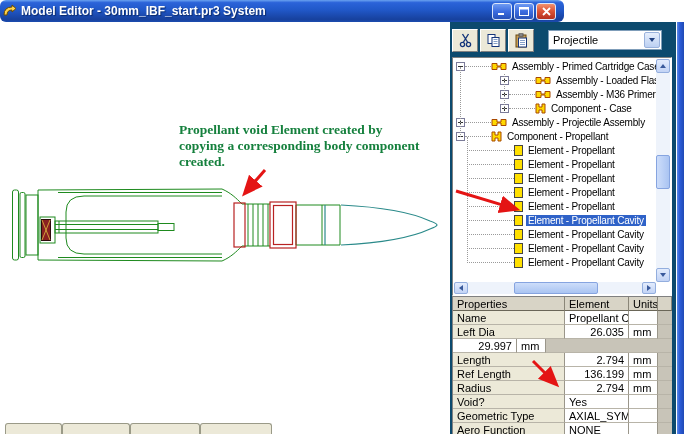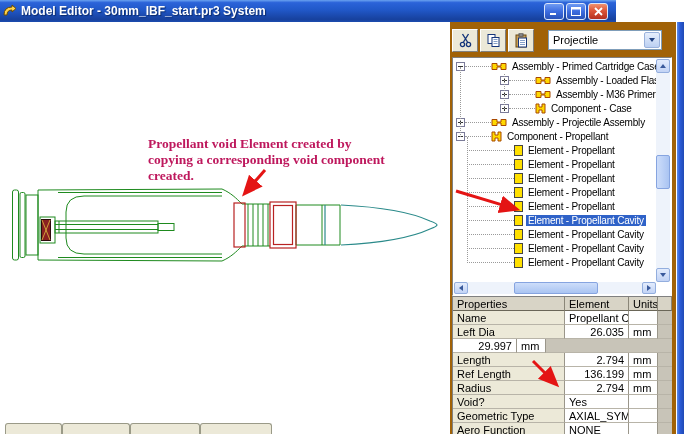--- a/index.html
+++ b/index.html
@@ -1,38 +1,38 @@
 <!DOCTYPE html>
 <html><head>
 <meta charset="utf-8">
 <style>
   * { margin:0; padding:0; box-sizing:border-box; }
   html,body { width:684px; height:434px; overflow:hidden; }
   body { font-family:"Liberation Sans", sans-serif; background:#fff; }
   #win { position:relative; width:684px; height:434px; background:#fff; overflow:hidden; }
 
   
-  #titlebar { position:absolute; left:0; top:0; width:616px; height:22px;
+  #titlebar { position:absolute; left:0; top:0; width:564px; height:22px;
     background:linear-gradient(180deg,#6aa2f0 0%,#2b63d9 12%,#2158c8 45%,#17419e 88%,#1c4cb0 100%);
-    display:flex; align-items:center; z-index:60; }
+    display:flex; align-items:center; z-index:60;border-radius:6px; }
   #app-icon { width:15px; height:15px; margin-left:2px; flex:0 0 auto; }
   #title-text { color:#fff; font-weight:bold; font-size:12px; margin-left:4px;
     text-shadow:1px 1px 1px #0a2a6a; white-space:nowrap; flex:1 1 auto; }
   .winbtns { display:flex; gap:2px; margin-right:8px; }
   .wbtn { width:20px; height:17px; border-radius:3px; border:1px solid #dce6fa;
     display:flex; align-items:center; justify-content:center;
     background:linear-gradient(180deg,#6f9bf2 0%,#3c6ce0 50%,#2852b8 100%); }
   .wbtn.close { background:linear-gradient(180deg,#f0926f 0%,#dd5538 45%,#b53020 100%); }
 
   
   #win-border-right { position:absolute; right:0; top:22px; bottom:0; width:7px;
     background:linear-gradient(90deg,#5d8ae6 0%,#2b5cd9 40%,#1f49b4 100%); z-index:5; }
 
   
-  #right-panel { position:absolute; left:450px; top:22px; width:226px; height:412px; background:#a16207; z-index:10; }
+  #right-panel { position:absolute; left:450px; top:22px; width:226px; height:412px; background:#0c4a6e; z-index:10; }
   #toolbar { position:absolute; left:2px; top:5px; width:222px; height:26px; display:flex; align-items:center; }
   .tbtn { width:26px; height:23px; margin-right:2px; background:#ece9d8;
     border:1px solid; border-color:#fff #808080 #808080 #fff;
     display:flex; align-items:center; justify-content:center; }
   #dropdown { margin-left:12px; width:114px; height:20px; background:#fff;
     border:1px solid #7f9db9; display:flex; align-items:center; position:relative; }
   #dropdown-value { font-size:11px; padding-left:4px; flex:1; color:#000; }
   #dropdown-arrow { width:16px; height:16px; margin-right:1px;
     background:linear-gradient(180deg,#e6eefc,#bcd0f2); border:1px solid #9ab2dc; border-radius:2px;
     display:flex; align-items:center; justify-content:center; }
@@ -78,22 +78,22 @@
     overflow:hidden; white-space:nowrap; display:flex; align-items:center; }
   .c-label { width:112px; background:#ece9d8; }
   .c-value { width:64px; background:#fff; }
   .c-units { width:29px; background:#fff; }
   .c-fill  { flex:1; background:#c8c4b8; border-right:none; }
   .phead .pcell { background:#d8d4c6; border-right:1px solid #8a8678; border-bottom:1px solid #6a6658; }
   .phead .c-value, .phead .c-units { background:#d8d4c6; }
   .val-right { justify-content:flex-end; }
 
   
-  #annotation { position:absolute; left:148px; top:122px; width:300px; z-index:20;
-    font-family:"Liberation Serif", serif; font-weight:bold; font-size:13.5px; line-height:16px; color:#be185d;margin-top:14px; }
+  #annotation { position:absolute; left:179px; top:122px; width:300px; z-index:20;
+    font-family:"Liberation Serif", serif; font-weight:bold; font-size:13.5px; line-height:16px; color:#15803d; }
   #cartridge { position:absolute; left:0; top:160px; z-index:10; }
   #arrow-overlay { position:absolute; left:0; top:0; width:684px; height:434px; z-index:55; pointer-events:none; }
 
   
   #tabs { position:absolute; left:0; top:423px; width:345px; height:11px; z-index:8; }
   .tab { position:absolute; top:0; height:14px; background:#ece9d8; border:1px solid #9a9a88;
     border-bottom:none; border-radius:3px 3px 0 0; font-size:9px; color:#444; text-align:center; overflow:hidden; }
 </style>
 </head>
 <body>
@@ -120,21 +120,21 @@
       <span class="wbtn close">
         <svg width="9" height="9">
             <path d="M1,1 L8,8 M8,1 L1,8" stroke="#fff" stroke-width="1.8"></path>
           </svg>
       </span>
     </span>
   </div>
 
   <div id="annotation">
     <div>Propellant void Element created by</div>
-    <div>copying a corresponding void component</div>
+    <div>copying a corresponding body component</div>
     <div>created.</div>
   </div>
 
   <svg id="cartridge" width="450" height="140" viewBox="0 0 450 140">
     <g stroke="#1e8a1e" fill="none" stroke-width="1">
       <rect x="12.5" y="30" width="6" height="70" rx="2"></rect>
       <rect x="20" y="32.5" width="5" height="65" rx="1.5"></rect>
       <rect x="26" y="35" width="12" height="60"></rect>
       <path d="M38,30 L222,29 C231,33 236,38 242,44 L270,44"></path>
       <path d="M38,100 L222,101 C231,97 236,92 242,86 L270,86"></path>

